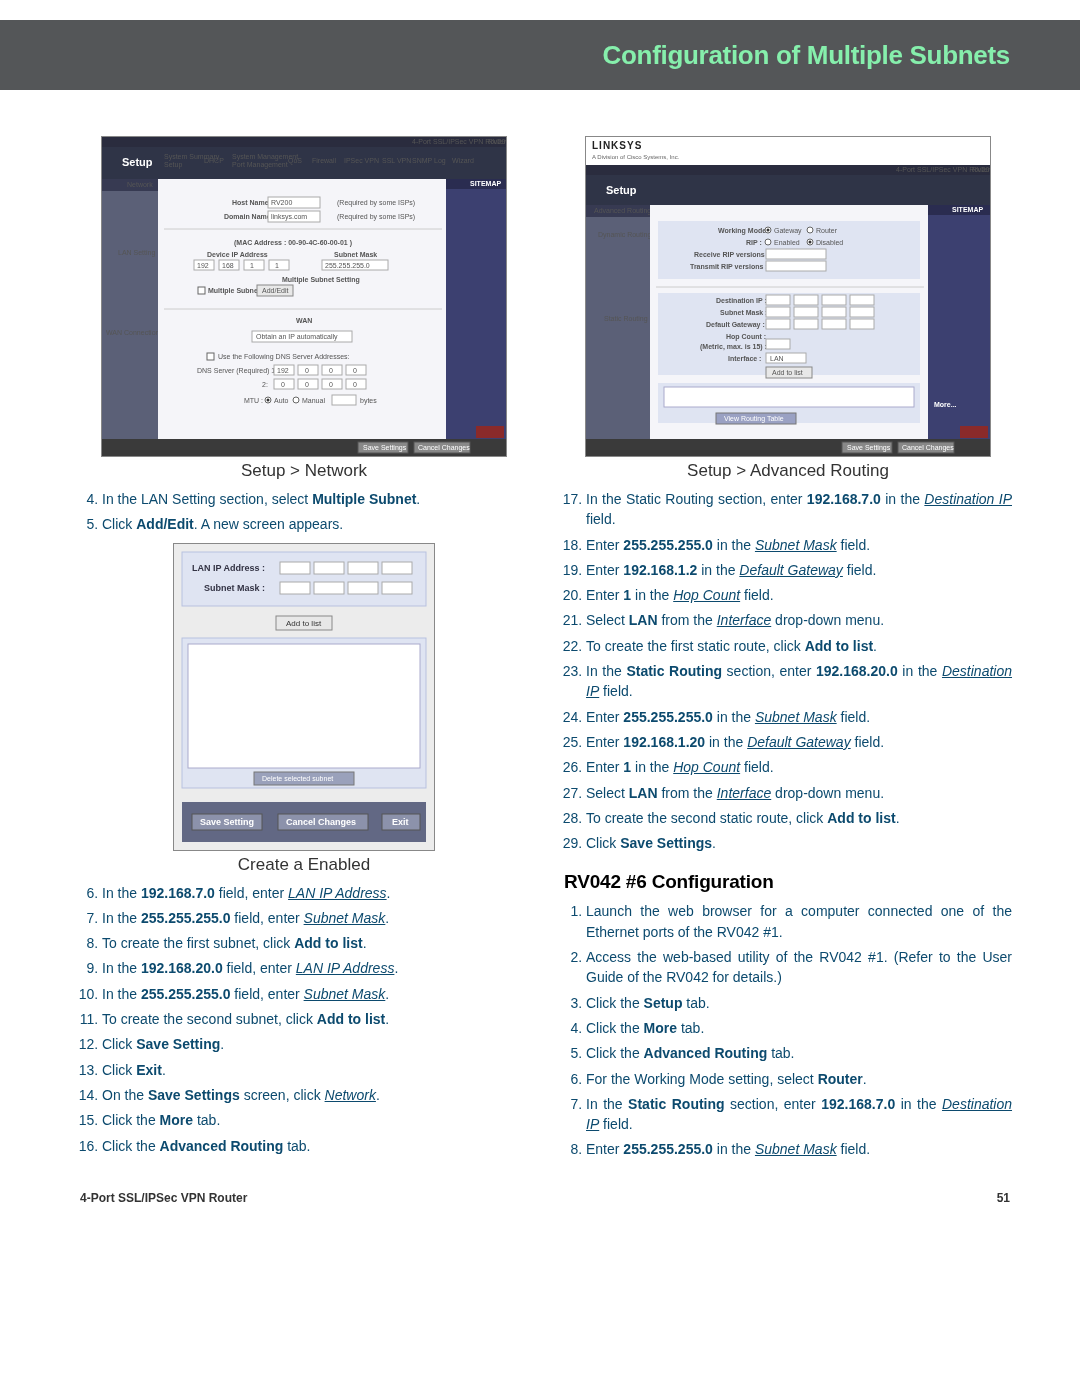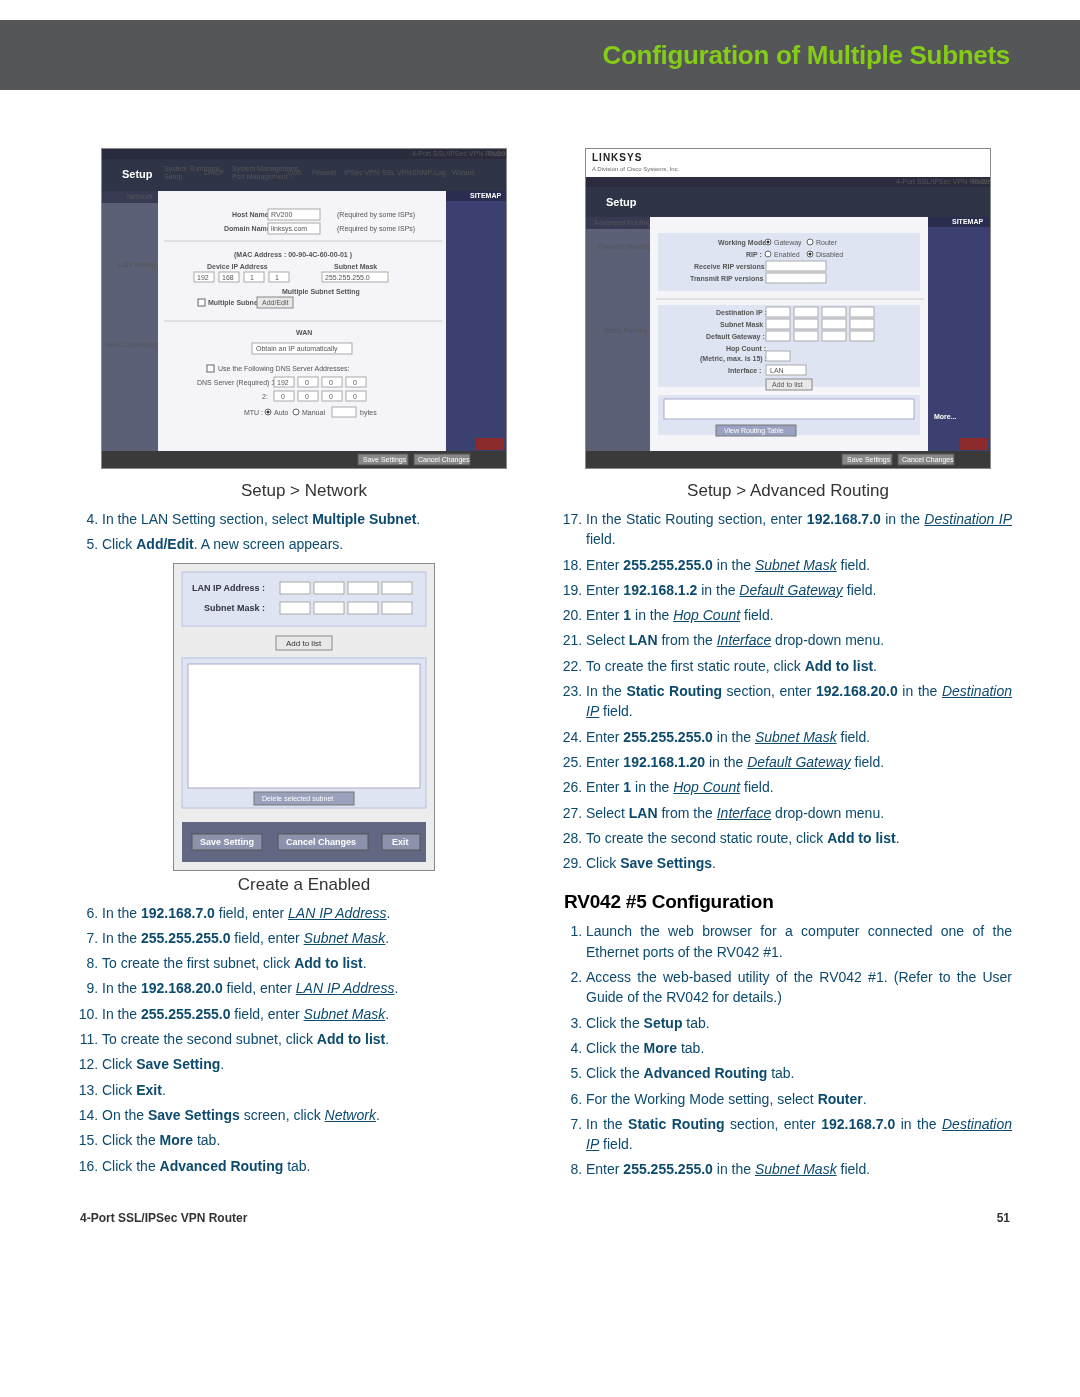--- a/index.html
+++ b/index.html
@@ -18,21 +18,21 @@
     left: 0; right: 0; top: 20px;
     height: 70px;
     background: #545658;
     display: flex;
     align-items: center;
     justify-content: flex-end;
     padding-right: 70px;
     box-sizing: border-box;
   }
   .header-subtitle {
-    color: #84cc16;
+    color: #86efac;
     font-size: 26px;
     font-weight: bold;
     font-family: "Arial Narrow", Arial, sans-serif;
     letter-spacing: -0.3px;
   }
   .appendix-tag {
     position: absolute;
     top: 0;
     left: 60px;
     background: #fff;
@@ -53,21 +53,21 @@
     flex: 1;
     min-width: 0;
   }
   .figure {
     margin: 0 auto 6px;
     text-align: center;
   }
   .fig-img {
     border: 1px solid #888;
     background: #f4f3f1;
-    margin: 12px auto;
+    margin: 0 auto;
   }
   .fig-network {
     width: 404px;
     height: 319px;
     position: relative;
     background: linear-gradient(#fff,#fff);
     overflow: hidden;
   }
   .fig-network svg { display:block; }
   .fig-caption {
@@ -385,21 +385,21 @@
         <li>To create the first static route, click <span class="b">Add to list</span>.</li>
         <li>In the <span class="b">Static Routing</span> section, enter <span class="b">192.168.20.0</span> in the <span class="i">Destination IP</span> field.</li>
         <li>Enter <span class="b">255.255.255.0</span> in the <span class="i">Subnet Mask</span> field.</li>
         <li>Enter <span class="b">192.168.1.20</span> in the <span class="i">Default Gateway</span> field.</li>
         <li>Enter <span class="b">1</span> in the <span class="i">Hop Count</span> field.</li>
         <li>Select <span class="b">LAN</span> from the <span class="i">Interface</span> drop-down menu.</li>
         <li>To create the second static route, click <span class="b">Add to list</span>.</li>
         <li>Click <span class="b">Save Settings</span>.</li>
       </ol>
 
-    <div class="section-heading">RV042 #5 Configuration</div>
+    <div class="section-heading">RV042 #6 Configuration</div>
 
     <ol class="steps" start="1" id="right-list-2">
         <li>Launch the web browser for a computer connected one of the Ethernet ports of the RV042 #1.</li>
         <li>Access the web-based utility of the RV042 #1. (Refer to the User Guide of the RV042 for details.)</li>
         <li>Click the <span class="b">Setup</span> tab.</li>
         <li>Click the <span class="b">More</span> tab.</li>
         <li>Click the <span class="b">Advanced Routing</span> tab.</li>
         <li>For the Working Mode setting, select <span class="b">Router</span>.</li>
         <li>In the <span class="b">Static Routing</span> section, enter <span class="b">192.168.7.0</span> in the <span class="i">Destination IP</span> field.</li>
         <li>Enter <span class="b">255.255.255.0</span> in the <span class="i">Subnet Mask</span> field.</li>

